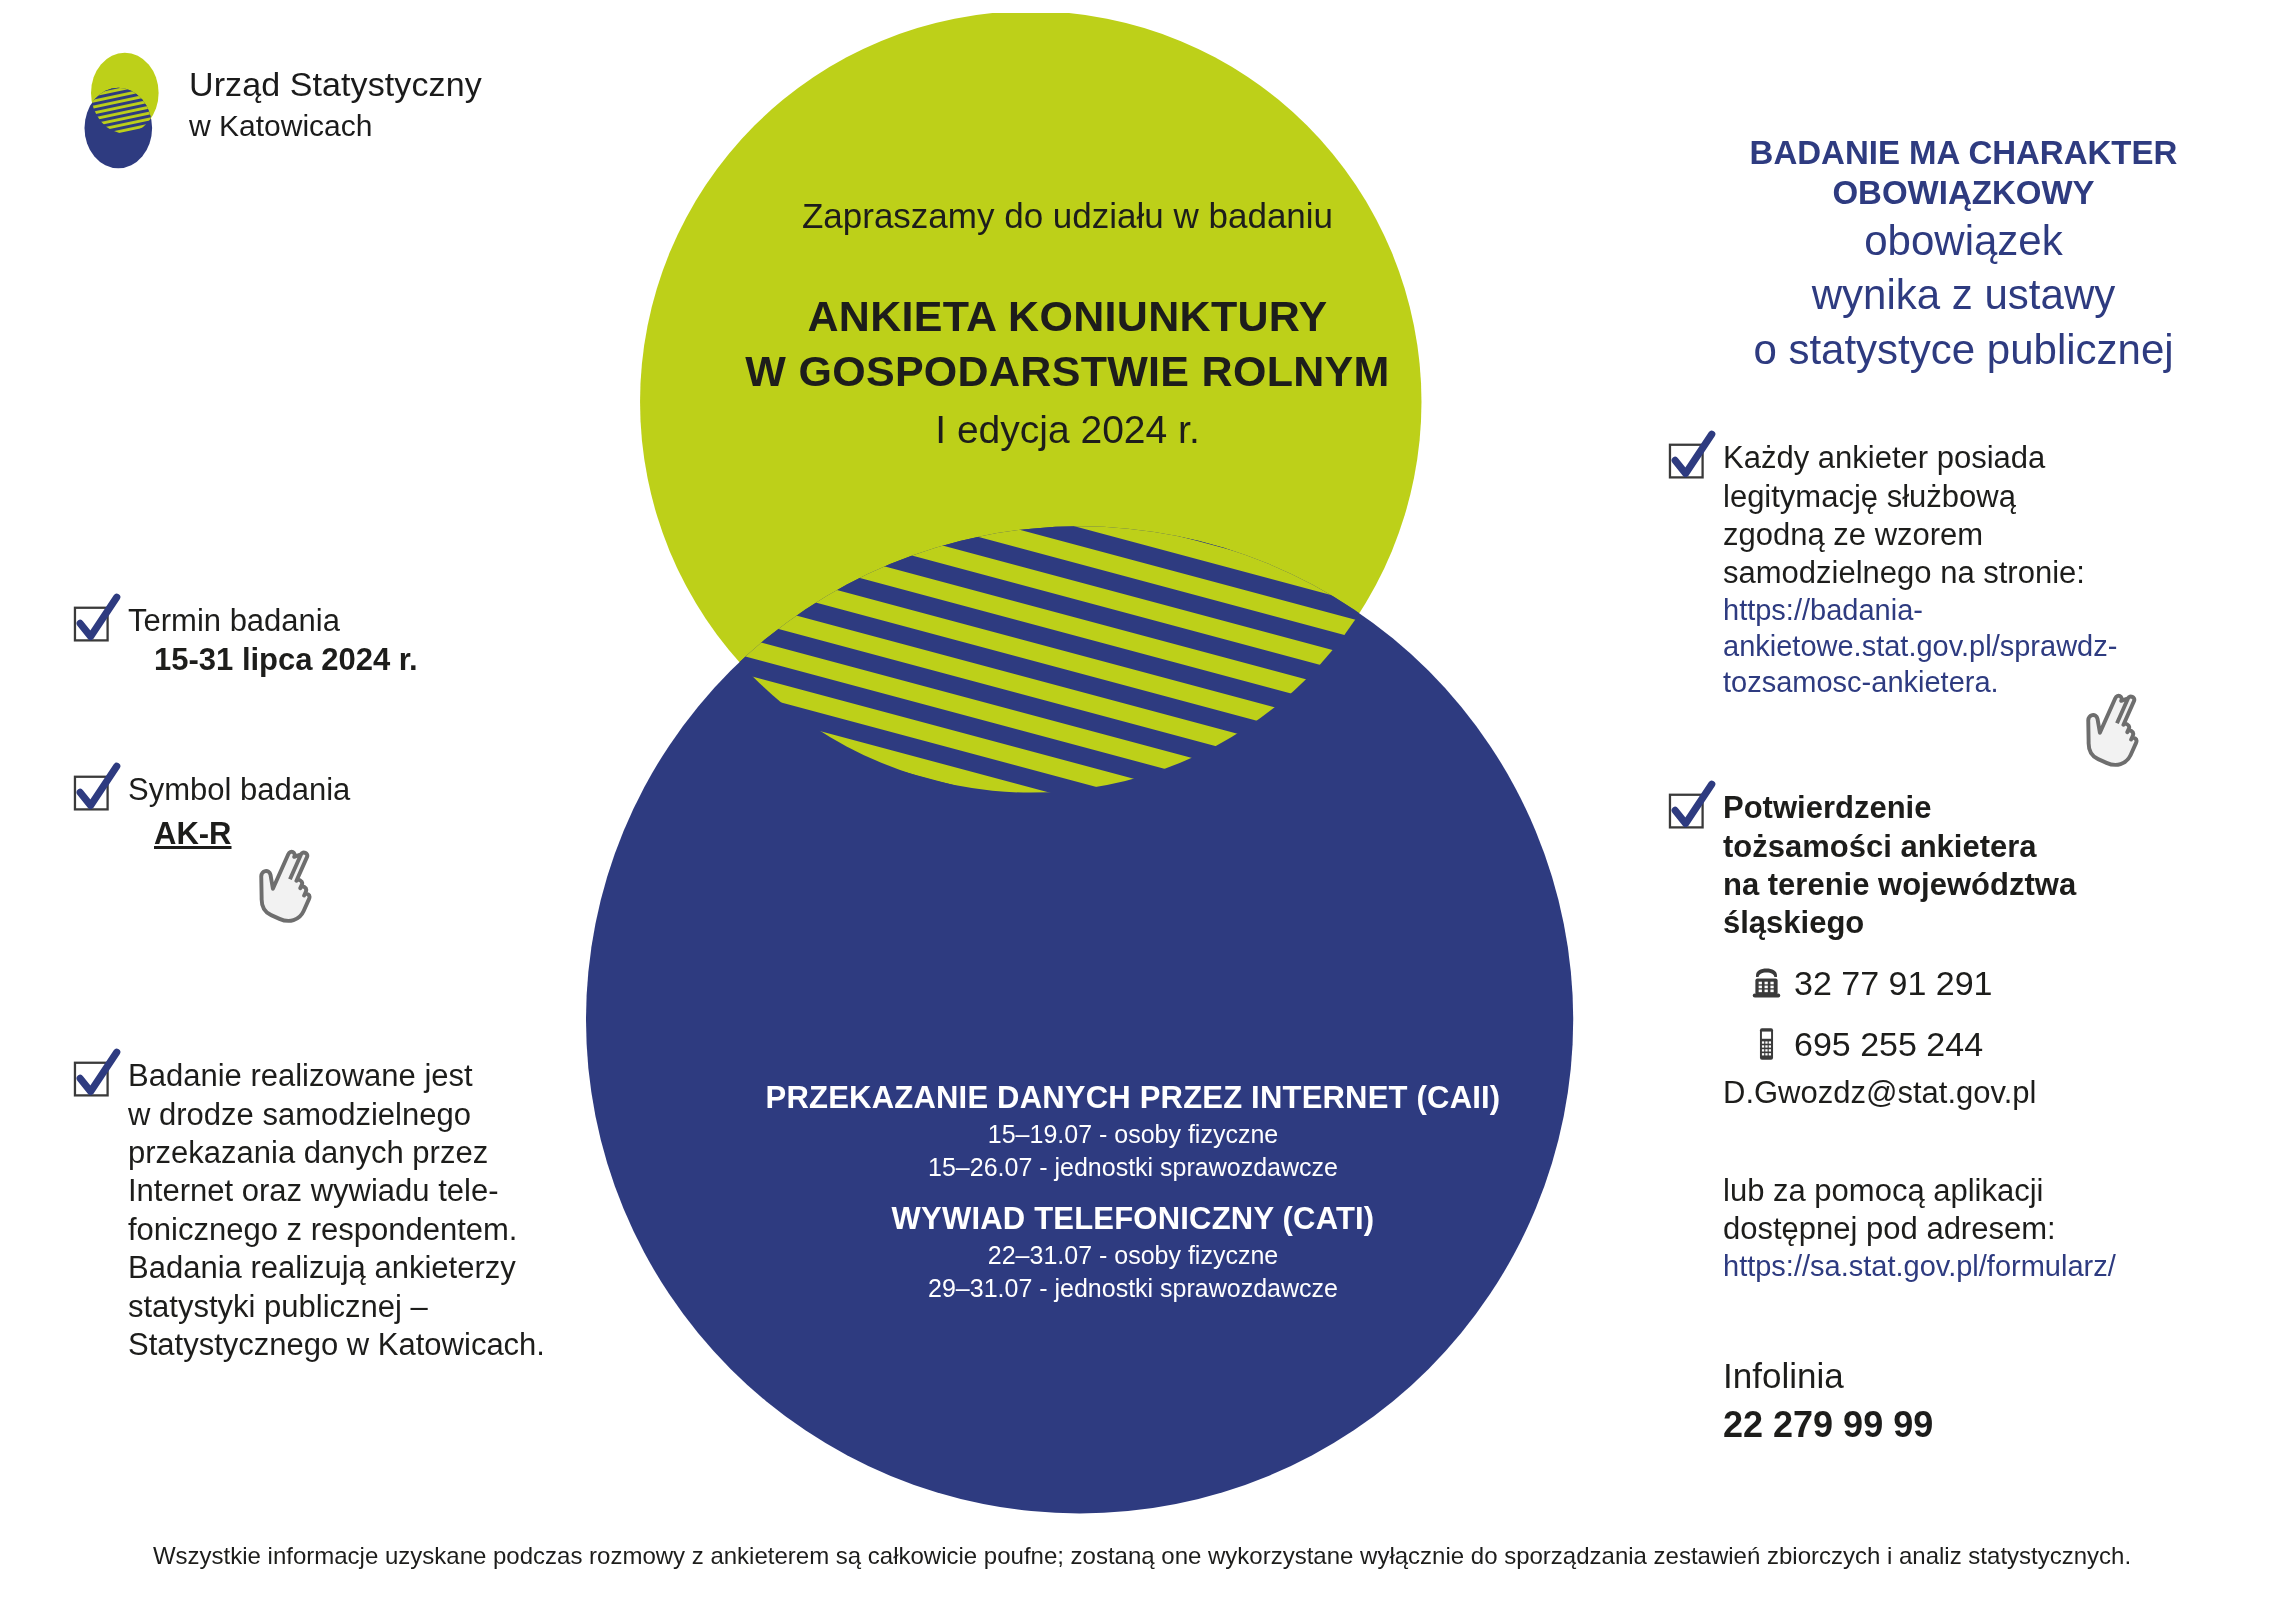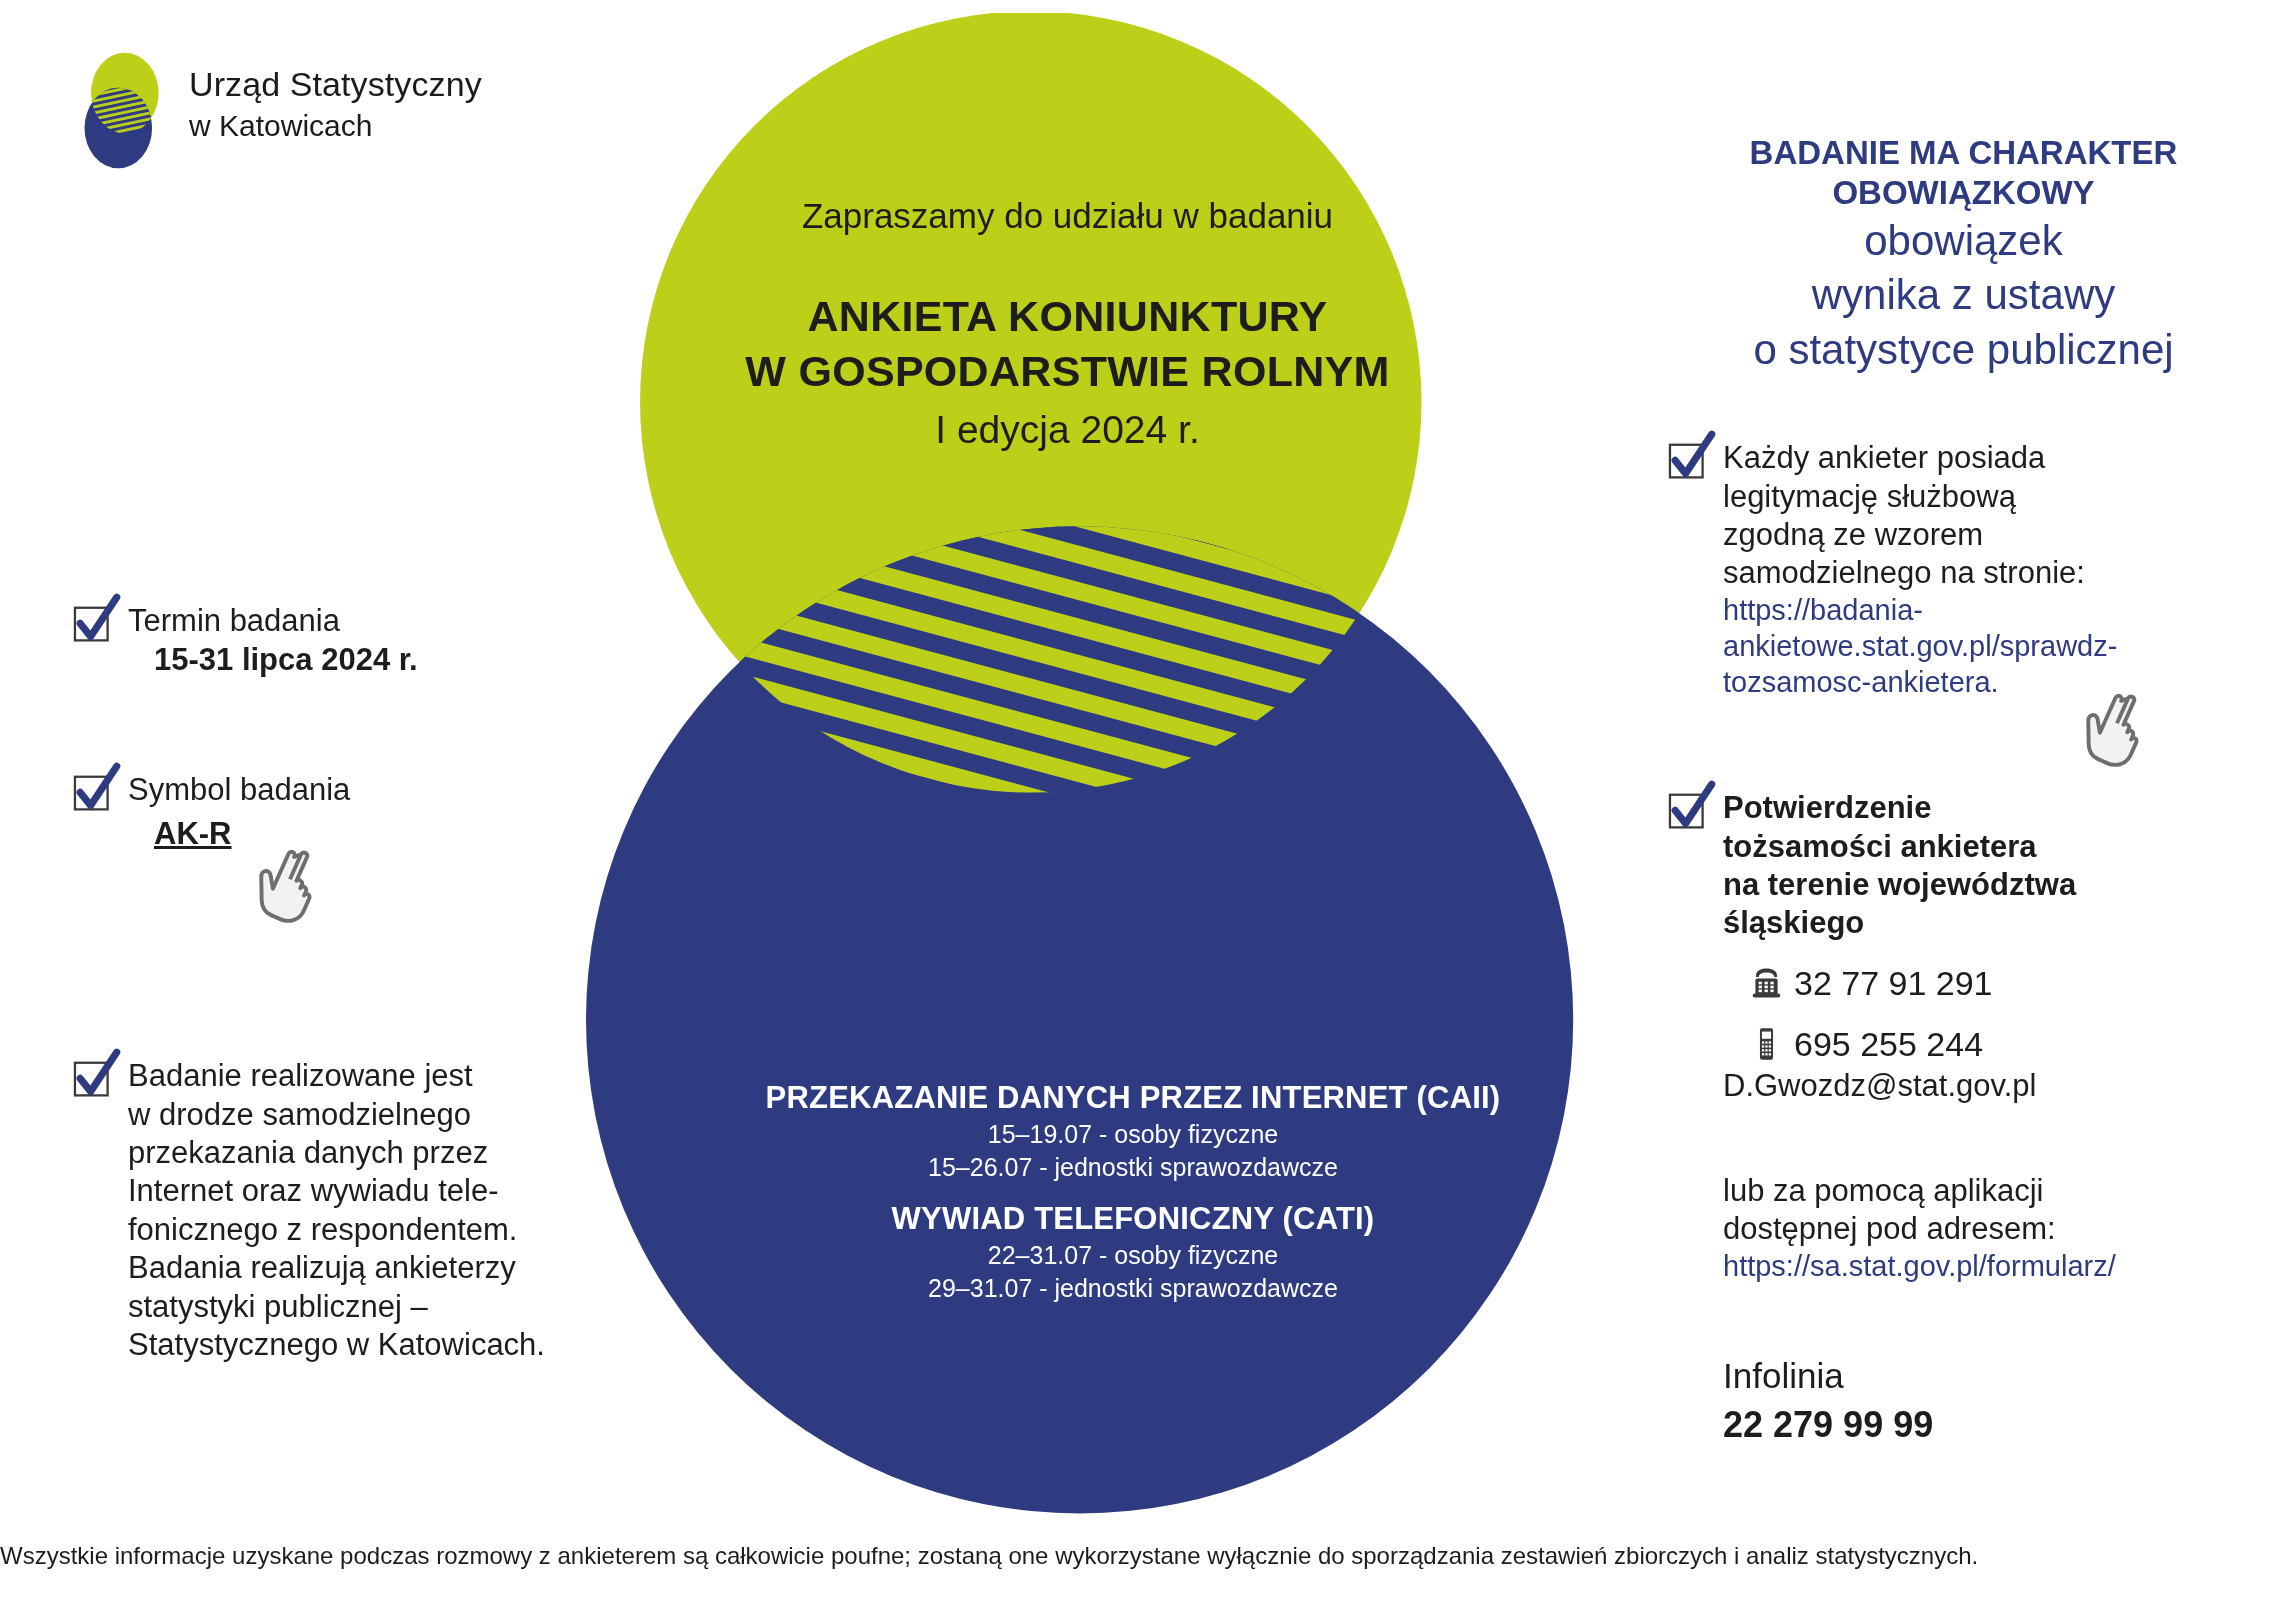--- a/index.html
+++ b/index.html
@@ -71,21 +71,21 @@
   .phone-num{font-size:34px;color:#1d1d1b;line-height:1.2;}
   .ico{width:29px;height:34px;flex:0 0 29px;}
 
   .app-block{position:absolute;left:1723px;top:1172px;width:534px;}
   .info-block{position:absolute;left:1723px;top:1354px;width:534px;}
   .infolinia-label{font-size:35px;color:#1d1d1b;line-height:1.25;}
   .infolinia-num{font-size:36px;font-weight:bold;color:#1d1d1b;line-height:1.25;margin-top:3.9px;}
 
   
   .footer{
-    position:absolute;left:0;top:1542px;width:2284px;text-align:left;
+    position:absolute;left:0;top:1542px;width:2284px;text-align:center;
     font-size:24px;color:#1d1d1b;
   }
 </style>
 </head>
 <body>
 
 <div class="page">
 
   <div class="logo">
     <div class="logo-mark">
@@ -301,21 +301,21 @@
                 <rect x="25.4" y="34" width="3.5" height="3.5"></rect>
               <rect x="15" y="40" width="3.5" height="3.5"></rect>
                 <rect x="20.2" y="40" width="3.5" height="3.5"></rect>
                 <rect x="25.4" y="40" width="3.5" height="3.5"></rect>
             </g>
           </svg>
         </span>
         <span class="phone-num">695 255 244</span>
       </div>
 
-      <div class="txt" style="margin-top:3px;">D.Gwozdz@stat.gov.pl</div>
+      <div class="txt" style="margin-top:10px;">D.Gwozdz@stat.gov.pl</div>
     </div>
   </div>
 
   <div class="app-block">
     <div class="txt">lub za pomocą aplikacji</div>
     <div class="txt">dostępnej pod adresem:</div>
     <div class="txt nav small">https://sa.stat.gov.pl/formularz/</div>
   </div>
 
   <div class="info-block">

